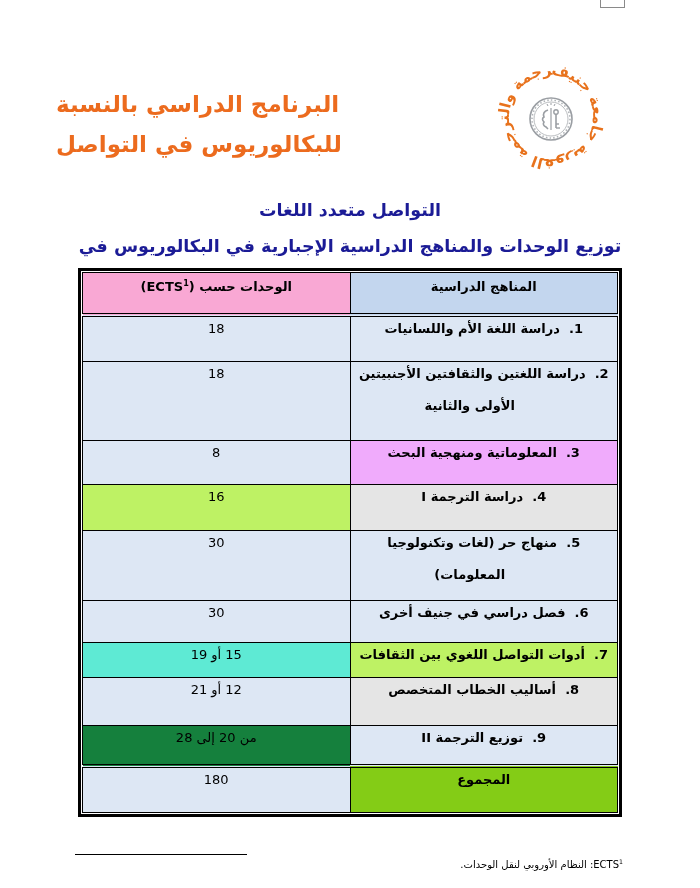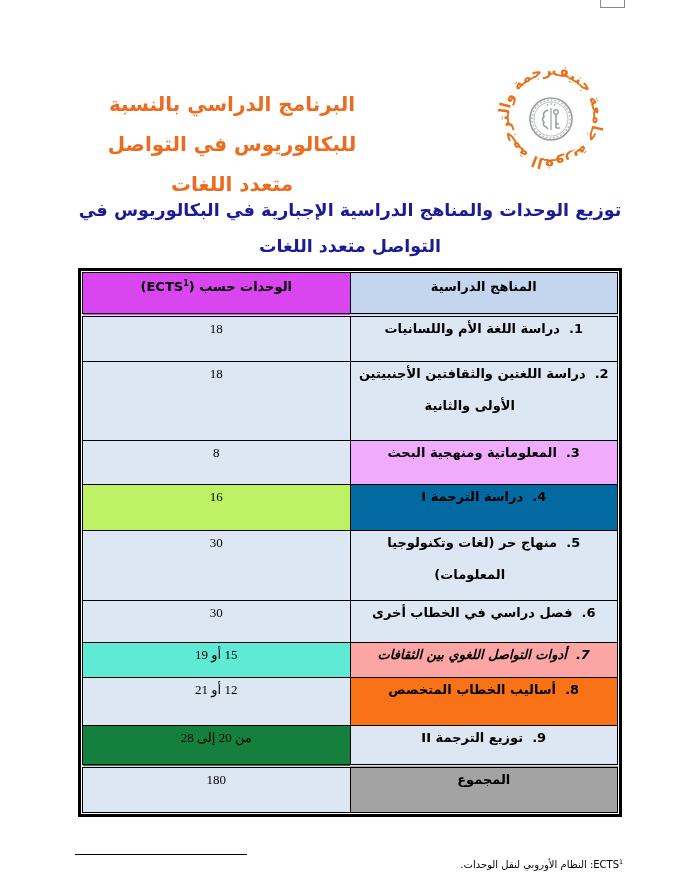--- a/index.html
+++ b/index.html
@@ -7,22 +7,22 @@
   .page {
     position:relative; width:700px; height:888px; margin:0 auto;
     background:#ffffff; overflow:hidden;
     font-family:"DejaVu Sans", sans-serif; color:#000;
   }
   
   .corner-box { position:absolute; left:600px; top:-3px; width:23px; height:9px;
     border:1.5px solid #8a8a8a; background:#fff; }
 
   
-  .doc-title { position:absolute; top:84px; left:56px; width:352px; text-align:center;
-    font-size:20px; font-weight:bold; line-height:40px; direction:rtl; }
+  .doc-title { position:absolute; top:84px; left:56px; width:352px; text-align:left;
+    font-size:23px; font-weight:bold; line-height:40px; direction:rtl; }
 
   
   .logo { position:absolute; top:60px; left:494px; width:114px; height:114px; }
 
   
   .section-title { position:absolute; top:192px; left:70px; width:560px; text-align:center;
     font-size:17.5px; font-weight:bold; line-height:36px; direction:rtl; }
 
   
   .table-outer { position:absolute; top:268px; left:78px; width:544px;
@@ -31,21 +31,21 @@
   table.units th, table.units td {
     border:1px solid #000; vertical-align:top; font-size:13px; padding:4px 6px 2px 6px;
   }
   tr.hdr th { height:32px; text-align:center; font-weight:bold; padding-top:6px; }
   tr.hdr th.units-h { letter-spacing:0; }
   td.curr { text-align:center; font-weight:bold; padding-right:20px; }
   td.curr .item { padding-right:28px; text-indent:-28px; }
   td.curr .num { display:inline; }
   td.curr .txt { display:inline; }
   td.curr .line2 { display:block; text-indent:0; margin-top:17px; }
-  td.val { text-align:center; font-weight:normal;font-family:Liberation Serif, serif; }
+  td.val { text-align:center; font-weight:normal; }
   tr.hdr th { border-bottom:4px double #000; }
   tr.total td { border-top:4px double #000; }
   tr.total td.curr { text-align:center; padding-right:6px; }
   sup { font-size:0.62em; vertical-align:super; line-height:0; }
 
   
   tr.r1  td { height:38px; }
   tr.r2  td { height:72px; }
   tr.r3  td { height:37px; }
   tr.r4  td { height:39px; }
@@ -63,21 +63,20 @@
 </style>
 </head>
 <body>
 
 <div class="page">
 
   <div class="corner-box"></div>
 
   <div class="doc-title" style="color:#EC6B1E;">
     <div>البرنامج الدراسي بالنسبة للبكالوريوس في التواصل</div>
-    <div>متعدد اللغات</div>
   </div>
 
   <div class="logo">
     <svg width="114" height="114" viewBox="0 0 114 114">
       <defs>
         <path id="ringPath" d="M57,15 a42,42 0 1,1 -0.01,0" fill="none"></path>
       </defs>
       <text font-family="DejaVu Sans, sans-serif" font-size="15" font-weight="bold" fill="#E8721C">
         <textPath href="#ringPath">جامعة جنيف كلية الترجمة والترجمة الفورية جامعة جنيف</textPath>
       </text>
@@ -92,30 +91,30 @@
         <line x1="62" y1="64" x2="65" y2="64" stroke="#9A9EA3" stroke-width="1.4"></line>
         <line x1="62" y1="68" x2="66" y2="68" stroke="#9A9EA3" stroke-width="1.4"></line>
         <line x1="53" y1="44" x2="54" y2="46" stroke="#9A9EA3" stroke-width="1"></line>
         <line x1="57" y1="43" x2="57" y2="45" stroke="#9A9EA3" stroke-width="1"></line>
         <line x1="61" y1="44" x2="60" y2="46" stroke="#9A9EA3" stroke-width="1"></line>
       </g>
     </svg>
   </div>
 
   <div class="section-title" style="color:#1B1B96;">
+    <div>التواصل متعدد اللغات</div>
     <div>توزيع الوحدات والمناهج الدراسية الإجبارية في البكالوريوس في</div>
-    <div>التواصل متعدد اللغات</div>
   </div>
 
   <div class="table-outer">
     <table class="units">
       <tbody>
           <tr class="hdr">
         <th style="background:#C3D6EE;">المناهج الدراسية</th>
-        <th class="units-h" style="background:#d946ef;"><span>الوحدات حسب (ECTS</span><sup>1</sup><span>)</span></th>
+        <th class="units-h" style="background:#f9a8d4;"><span>الوحدات حسب (ECTS</span><sup>1</sup><span>)</span></th>
       </tr>
 
       <tr class="r1">
         <td class="curr" style="background:#DDE7F4;">
               <div class="item"><span class="num">1.</span>&nbsp; <span class="txt">دراسة اللغة الأم واللسانيات</span></div>
             </td>
         <td class="val" style="background:#DDE7F4;"><span>18</span></td>
       </tr>
       <tr class="r2">
         <td class="curr" style="background:#DDE7F4;">
@@ -123,58 +122,58 @@
             </td>
         <td class="val" style="background:#DDE7F4;"><span>18</span></td>
       </tr>
       <tr class="r3">
         <td class="curr" style="background:#f0abfc;">
               <div class="item"><span class="num">3.</span>&nbsp; <span class="txt">المعلوماتية ومنهجية البحث</span></div>
             </td>
         <td class="val" style="background:#DDE7F4;"><span>8</span></td>
       </tr>
       <tr class="r4">
-        <td class="curr" style="background:#0369a1;">
+        <td class="curr" style="background:#e5e5e5;">
               <div class="item"><span class="num">4.</span>&nbsp; <span class="txt">دراسة الترجمة I</span></div>
             </td>
         <td class="val" style="background:#bef264;"><span>16</span></td>
       </tr>
       <tr class="r5">
         <td class="curr" style="background:#DDE7F4;margin-left:40px;">
               <div class="item"><span class="num">5.</span>&nbsp; <span class="txt">منهاج حر (لغات وتكنولوجيا</span><span class="line2">المعلومات)</span></div>
             </td>
         <td class="val" style="background:#DDE7F4;"><span>30</span></td>
       </tr>
       <tr class="r6">
         <td class="curr" style="background:#DDE7F4;">
-              <div class="item"><span class="num">6.</span>&nbsp; <span class="txt">فصل دراسي في الخطاب أخرى</span></div>
+              <div class="item"><span class="num">6.</span>&nbsp; <span class="txt">فصل دراسي في جنيف أخرى</span></div>
             </td>
         <td class="val" style="background:#DDE7F4;"><span>30</span></td>
       </tr>
       <tr class="r7">
-        <td class="curr" style="background:#fca5a5;font-style:italic;">
+        <td class="curr" style="background:#bef264;">
               <div class="item"><span class="num">7.</span>&nbsp; <span class="txt">أدوات التواصل اللغوي بين الثقافات</span></div>
             </td>
         <td class="val" style="background:#5eead4;"><span>15 أو 19</span></td>
       </tr>
       <tr class="r8">
-        <td class="curr" style="background:#f97316;">
+        <td class="curr" style="background:#e5e5e5;">
               <div class="item"><span class="num">8.</span>&nbsp; <span class="txt">أساليب الخطاب المتخصص</span></div>
             </td>
         <td class="val" style="background:#DDE7F4;"><span>12 أو 21</span></td>
       </tr>
       <tr class="r9">
         <td class="curr" style="background:#DDE7F4;">
               <div class="item"><span class="num">9.</span>&nbsp; <span class="txt">توزيع الترجمة II</span></div>
             </td>
         <td class="val" style="background:#15803d;"><span>من 20 إلى 28</span></td>
       </tr>
 
       <tr class="total">
-        <td class="curr" style="background:#a3a3a3; font-weight:bold;text-align:center;">المجموع</td>
+        <td class="curr" style="background:#84cc16; font-weight:bold;text-align:center;">المجموع</td>
         <td class="val" style="background:#DDE7F4;">180</td>
       </tr>
     </tbody>
       </table>
   </div>
 
   <div class="footnote-sep"></div>
   <div class="footnote">
     <span>ECTS</span><sup>1</sup><span>: النظام الأوروبي لنقل الوحدات.</span>
   </div>

